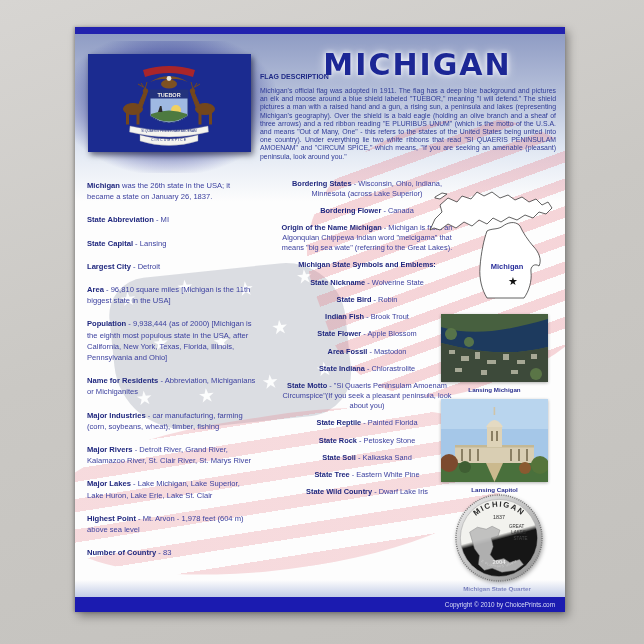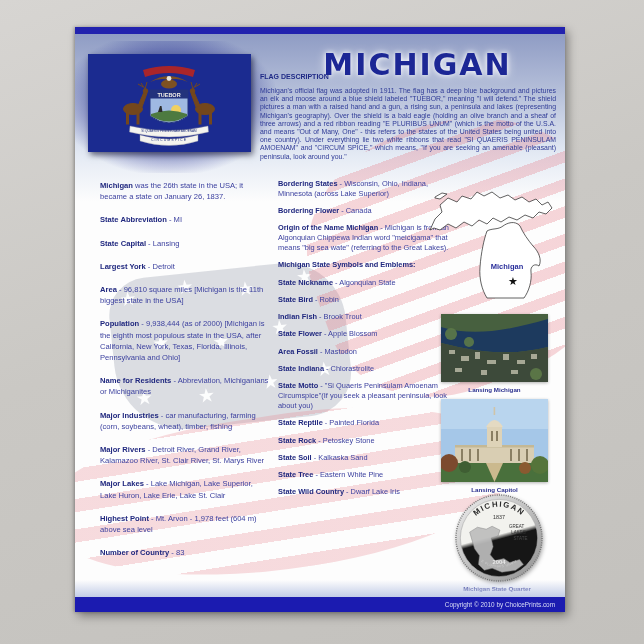--- a/index.html
+++ b/index.html
@@ -28,24 +28,24 @@
   .wm-stars{position:absolute;left:38px;top:242px;width:235px;height:155px;transform:rotate(-6deg);
     background:rgba(186,189,199,.5);border-radius:38px 60px 44px 70px;}
   .wm-stars span{position:absolute;color:rgba(255,255,255,.92);font-size:19px;}
   .wm-stripes1{position:absolute;left:235px;top:92px;width:310px;height:265px;transform:rotate(-20deg);
     background:repeating-linear-gradient(0deg,rgba(228,120,132,.30) 0 11px,rgba(255,255,255,0) 11px 26px);
     border-radius:45% 55% 50% 40%;}
   .wm-stripes2{position:absolute;left:-30px;top:388px;width:470px;height:155px;transform:rotate(-9deg);
     background:repeating-linear-gradient(0deg,rgba(230,130,140,.28) 0 13px,rgba(255,255,255,0) 13px 30px);
     border-radius:40% 50% 45% 55%;}
   
-  .col-left{position:absolute;left:25px;top:153px;width:170px;}
+  .col-left{position:absolute;left:12px;top:153px;width:170px;}
   .col-mid{position:absolute;left:203px;top:152px;width:178px;}
   .fact{margin:0 0 12px 0;font-size:7.6px;line-height:11.2px;color:#3a3f9e;}
-  .col-mid .fact{margin:0 0 7.5px 0;font-size:7.4px;line-height:9.8px;}
+  .col-mid .fact{margin:0 0 7.5px 0;font-size:7.4px;line-height:9.8px;text-align:center;}
   .fact b{color:#20287f;}
   
   .map-box{position:absolute;left:352px;top:140px;width:128px;height:136px;}
   .photo{position:absolute;left:366px;width:107px;box-shadow:0 1px 3px rgba(0,0,0,.3);}
   .photo1{top:287px;height:68px;}
   .photo2{top:372px;height:83px;}
   .caption{position:absolute;left:366px;width:107px;text-align:center;font-size:6.2px;font-weight:bold;color:#2a2f8e;}
   .cap1{top:359px;}
   .cap2{top:459px;}
   .cap3{left:362px;width:120px;top:558px;}
@@ -120,37 +120,37 @@
   </svg>
 
   <div class="title">MICHIGAN</div>
   <div class="flag-desc-label">FLAG DESCRIPTION</div>
   <div class="flag-desc">Michigan's official flag was adopted in 1911. The flag has a deep blue background and pictures an elk and moose around a blue shield labeled "TUEBOR," meaning "I will defend." The shield pictures a man with a raised hand and a gun, a rising sun, a peninsula and lakes (representing Michigan's geography). Over the shield is a bald eagle (holding an olive branch and a sheaf of three arrows) and a red ribbon reading "E PLURIBUS UNUM" (which is the motto of the U.S.A. and means "Out of Many, One" - this refers to the states of the United States being united into one country). Under everything lie two white ribbons that read "SI QUAERIS PENINSULAM AMOENAM" and "CIRCUM SPICE," which means, "If you are seeking an amenable (pleasant) peninsula, look around you."</div>
 
   <div class="col-left">
     <p class="fact"><b>Michigan</b><span> was the 26th state in the USA; it became a state on January 26, 1837.</span></p>
     <p class="fact"><b>State Abbreviation</b><span> - MI</span></p>
     <p class="fact"><b>State Capital</b><span> - Lansing</span></p>
-    <p class="fact"><b>Largest York</b><span> - Detroit</span></p>
+    <p class="fact"><b>Largest City</b><span> - Detroit</span></p>
     <p class="fact"><b>Area</b><span> - 96,810 square miles [Michigan is the 11th biggest state in the USA]</span></p>
     <p class="fact"><b>Population</b><span> - 9,938,444 (as of 2000) [Michigan is the eighth most populous state in the USA, after California, New York, Texas, Florida, Illinois, Pennsylvania and Ohio]</span></p>
     <p class="fact"><b>Name for Residents</b><span> - Abbreviation, Michiganians or Michiganites</span></p>
     <p class="fact"><b>Major Industries</b><span> - car manufacturing, farming (corn, soybeans, wheat), timber, fishing</span></p>
     <p class="fact"><b>Major Rivers</b><span> - Detroit River, Grand River, Kalamazoo River, St. Clair River, St. Marys River</span></p>
     <p class="fact"><b>Major Lakes</b><span> - Lake Michigan, Lake Superior, Lake Huron, Lake Erie, Lake St. Clair</span></p>
     <p class="fact"><b>Highest Point</b><span> - Mt. Arvon - 1,978 feet (604 m) above sea level</span></p>
     <p class="fact"><b>Number of Country</b><span> - 83</span></p>
   </div>
 
   <div class="col-mid">
     <p class="fact"><b>Bordering States</b><span> - Wisconsin, Ohio, Indiana, Minnesota (across Lake Superior)</span></p>
     <p class="fact"><b>Bordering Flower</b><span> - Canada</span></p>
     <p class="fact"><b>Origin of the Name Michigan</b><span> - Michigan is from an Algonquian Chippewa Indian word "meicigama" that means "big sea wate" (referring to the Great Lakes).</span></p>
     <p class="fact"><b>Michigan State Symbols and Emblems:</b><span></span></p>
-    <p class="fact"><b>State Nickname</b><span> - Algonquian State</span></p>
+    <p class="fact"><b>State Nickname</b><span> - Wolverine State</span></p>
     <p class="fact"><b>State Bird</b><span> - Robin</span></p>
     <p class="fact"><b>Indian Fish</b><span> - Brook Trout</span></p>
     <p class="fact"><b>State Flower</b><span> - Apple Blossom</span></p>
     <p class="fact"><b>Area Fossil</b><span> - Mastodon</span></p>
     <p class="fact"><b>State Indiana</b><span> - Chlorastrolite</span></p>
     <p class="fact"><b>State Motto</b><span> - "Si Quaeris Peninsulam Amoenam Circumspice"(If you seek a pleasant peninsula, look about you)</span></p>
     <p class="fact"><b>State Reptile</b><span> - Painted Florida</span></p>
     <p class="fact"><b>State Rock</b><span> - Petoskey Stone</span></p>
     <p class="fact"><b>State Soil</b><span> - Kalkaska Sand</span></p>
     <p class="fact"><b>State Tree</b><span> - Eastern White Pine</span></p>

